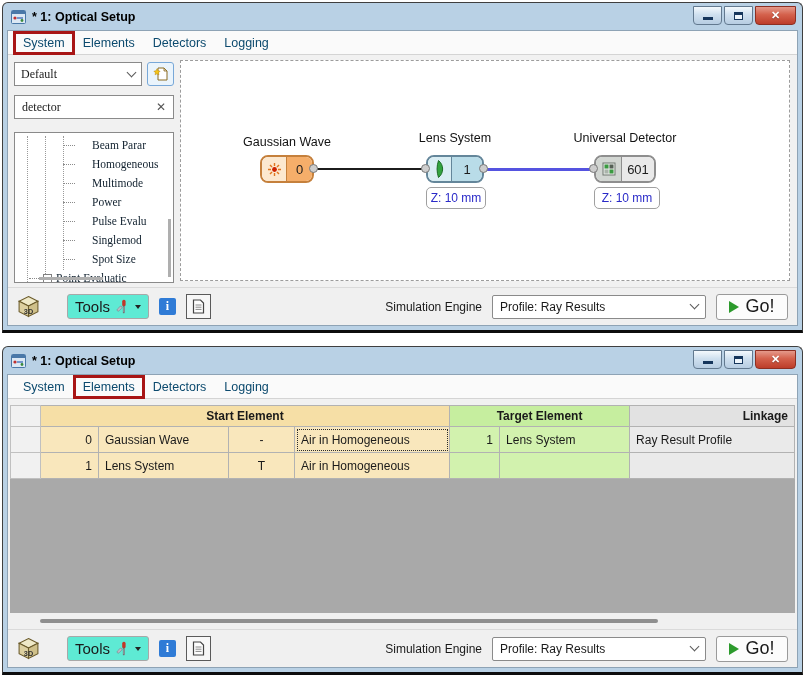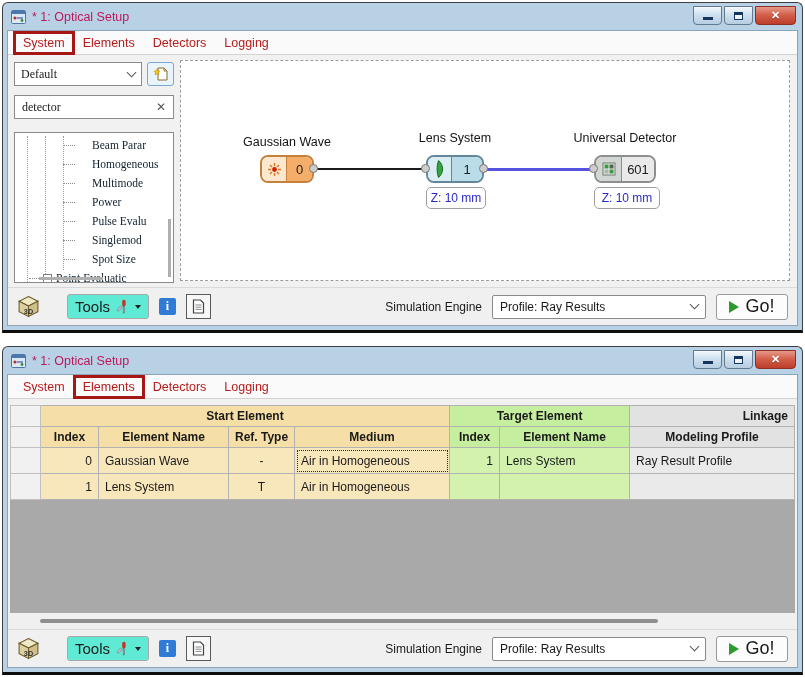--- a/index.html
+++ b/index.html
@@ -3,35 +3,35 @@
 <meta charset="utf-8">
 <style>
   html,body{margin:0;padding:0;width:805px;height:677px;background:#fff;
     font-family:"Liberation Sans",sans-serif;color:#1a1a1a;overflow:hidden;}
   *{box-sizing:border-box;}
   .window{position:absolute;background:#b9d1e5;border:1px solid #3f3f3f;
     border-bottom:3px solid #0d0d0d;border-radius:6px 6px 0 0;}
   #win1{left:2px;top:2px;width:801px;height:331px;}
   #win2{left:2px;top:346px;width:801px;height:329px;}
   .titlebar{height:25px;display:flex;align-items:center;gap:6px;padding:3px 6px 0 8px;}
-  .title-text{font-size:12.5px;color:#be185d;flex:0 0 auto;}
+  .title-text{font-size:12.5px;color:#000000;flex:0 0 auto;font-weight:bold;}
   .tb-spacer{flex:1;}
   .winbtns{display:flex;gap:2px;align-items:flex-start;margin-top:-3px;}
   .winbtn{width:29px;height:19px;border:1px solid #5f7documents;}
   .winbtn{border:1px solid #62798f;border-radius:0 0 4px 4px;background:linear-gradient(#f4f9fd,#cfe0ef 45%,#b7cde2);
     display:flex;align-items:center;justify-content:center;cursor:default;}
   .winbtn.close{background:linear-gradient(#e59a8b,#d4614c 45%,#bd3d2a);border-color:#8d2f22;width:41px;}
   .glyph-min{width:10px;height:3px;background:#16365c;margin-top:6px;}
   .glyph-restore{width:9px;height:8px;border:1px solid #16365c;border-top:3px solid #16365c;background:#eef5fb;}
   .glyph-x{color:#fff;font-size:11px;font-weight:bold;text-shadow:0 1px 1px #00000055;line-height:1;}
   .client{position:absolute;left:4px;right:4px;top:27px;bottom:4px;background:#f1f1f1;
     border:1px solid #8ea3b5;overflow:hidden;}
   .tabrow{height:24px;background:#fafafa;border-bottom:1px solid #d4d4d4;
     display:flex;align-items:center;padding-left:6px;}
-  .tab{font-size:12.5px;padding:4px 9px;color:#b91c1c;}
+  .tab{font-size:12.5px;padding:4px 9px;color:#0c4a6e;}
   .tab.annotated{outline:3px solid #a81515;outline-offset:-2px;}
   
   .leftpanel{position:absolute;left:6px;top:31px;width:160px;bottom:42px;font-family:Liberation Serif, serif;}
   .preset-row{display:flex;gap:5px;height:24px;}
   .combo{flex:1;background:#fff;border:1px solid #8a8a8a;display:flex;align-items:center;
     justify-content:space-between;font-size:12px;padding:0 6px;}
   .chev{width:7px;height:7px;border-right:1.6px solid #5a5a5a;border-bottom:1.6px solid #5a5a5a;
     transform:rotate(45deg);margin-top:-4px;flex:0 0 auto;}
   .newbtn{width:27px;border:1px solid #78a8d8;background:#eaf4fc;border-radius:3px;
     display:flex;align-items:center;justify-content:center;}
@@ -328,30 +328,20 @@
             <col style="width:130px">
             <col>
         </colgroup>
         <tbody>
             <tr>
           <th class="gut"></th>
           <th class="tan-h" colspan="4">Start Element</th>
           <th class="green-h" colspan="2">Target Element</th>
           <th class="gray-h linkage">Linkage</th>
         </tr>
-        <tr>
-          <th class="gut"></th>
-          <th class="tan-h">Index</th>
-          <th class="tan-h">Element Name</th>
-          <th class="tan-h">Ref. Type</th>
-          <th class="tan-h">Medium</th>
-          <th class="green-h">Index</th>
-          <th class="green-h">Element Name</th>
-          <th class="gray-h">Modeling Profile</th>
-        </tr>
         <tr class="datarow">
           <td class="gut"></td>
           <td class="tan idx">0</td>
           <td class="tan">Gaussian Wave</td>
           <td class="tan ctr">-</td>
           <td class="tan focuscell">Air in Homogeneous</td>
           <td class="green idx">1</td>
           <td class="green">Lens System</td>
           <td class="gray">Ray Result Profile</td>
         </tr>

